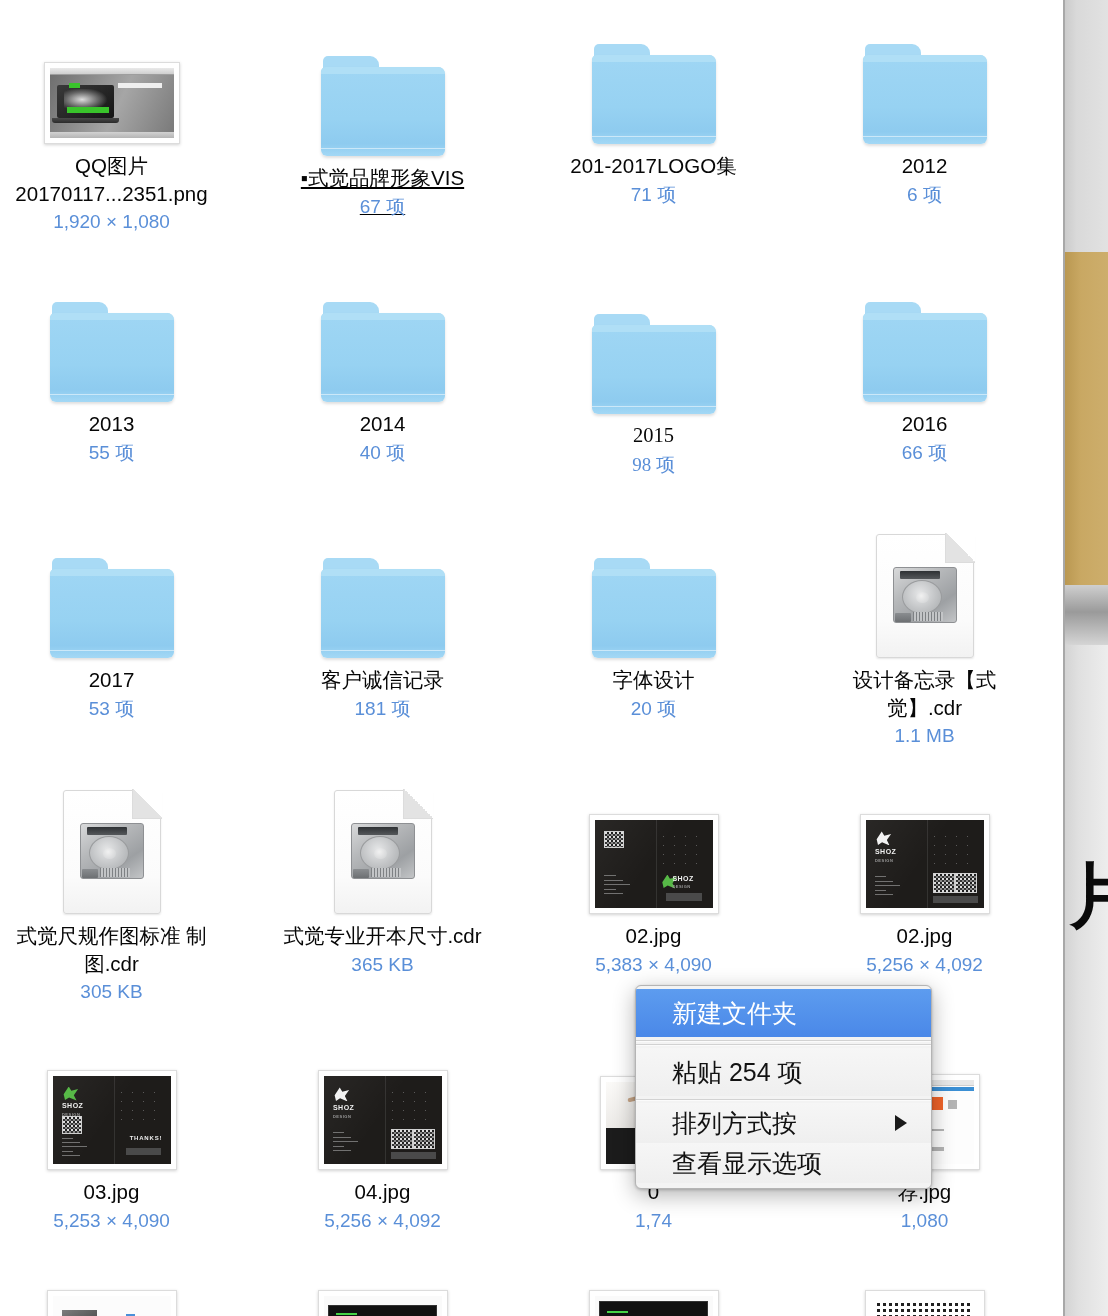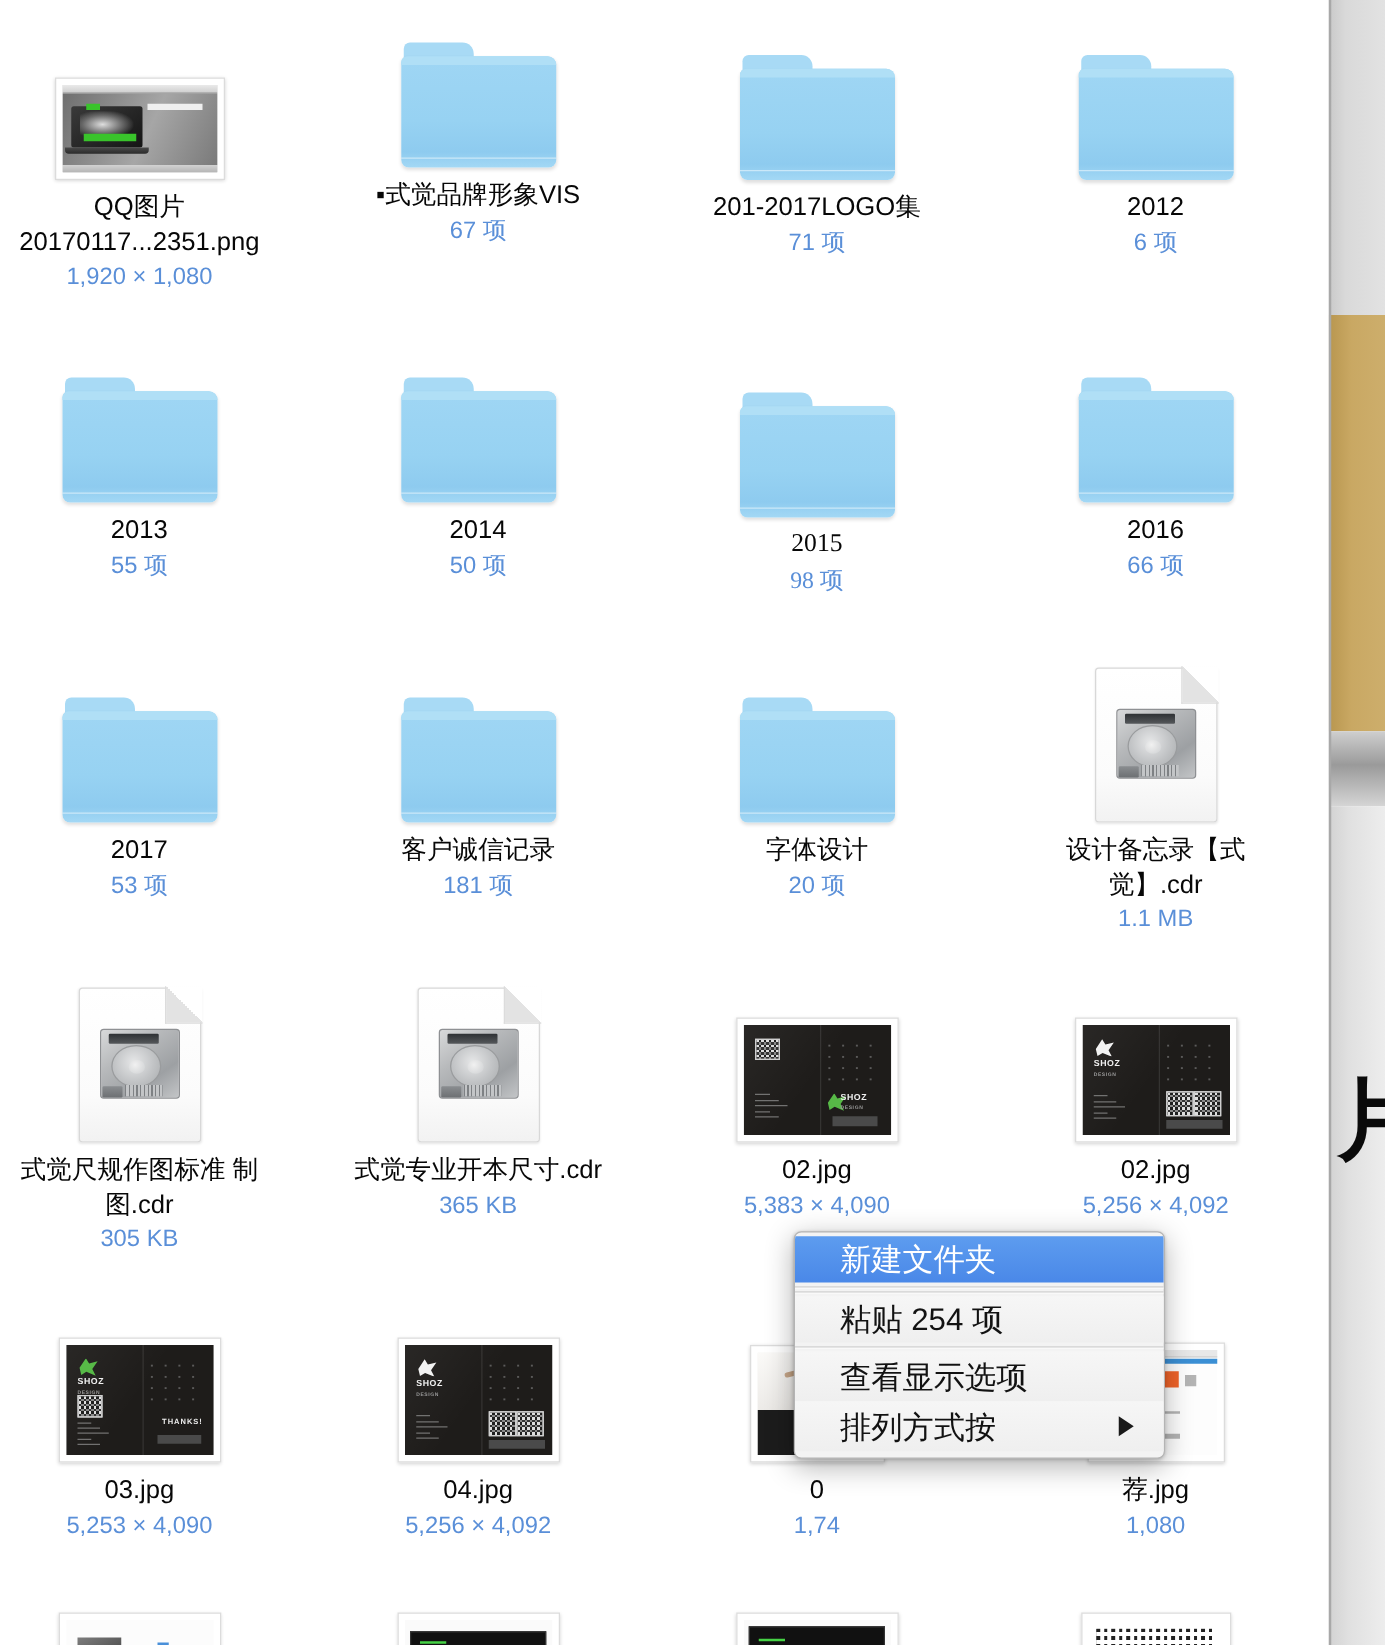--- a/index.html
+++ b/index.html
@@ -340,21 +340,21 @@
     background: #f3f3f3;
     border: 1px solid #b4b4b4;
     border-radius: 6px;
     box-shadow: 0 6px 22px rgba(0,0,0,0.30), 0 1px 3px rgba(0,0,0,0.20);
     padding: 3px 0 5px 0;
     overflow: hidden;
     z-index: 50;
   }
   .menu-item {
     position: relative;
-    height: 37px;
+    height: 48px;
     display: flex;
     align-items: center;
     padding: 0 18px 0 36px;
     font-size: 25px;
     color: #121212;
     white-space: nowrap;
     background: linear-gradient(to bottom, #f6f6f6, #efefef);
   }
   .menu-item.highlight {
     background: linear-gradient(to bottom, #5d9cef 0%, #4a88e8 100%);
@@ -406,21 +406,21 @@
                   <div class="green-tag" style="left:14%;top:56%;width:34%;height:6px"></div>
                 </div>
                 <div class="chrome-bot"></div>
               </div>
             </div>
           </div>
         </div>
         <div class="name">QQ图片20170117...2351.png</div>
         <div class="sub">1,920 × 1,080</div>
       </div>
-      <div class="cell" style="left: 247px; top: 4px;">
+      <div class="cell" style="left: 247px; top: 26px; text-decoration: underline;">
         <div class="icon-slot">
           <div class="folder">
             <div class="tab"></div>
             <div class="body"></div>
             <div class="lip"></div>
           </div>
         </div>
         <div class="name">▪式觉品牌形象VIS</div>
         <div class="sub">67 项</div>
       </div>
@@ -459,21 +459,21 @@
       </div>
       <div class="cell" style="left: 247px; top: 272px; justify-content: space-between;">
         <div class="icon-slot">
           <div class="folder">
             <div class="tab"></div>
             <div class="body"></div>
             <div class="lip"></div>
           </div>
         </div>
         <div class="name">2014</div>
-        <div class="sub">50 项</div>
+        <div class="sub">40 项</div>
       </div>
       <div class="cell" style="left: 518px; top: 284px; font-family: Liberation Serif, serif;">
         <div class="icon-slot">
           <div class="folder">
             <div class="tab"></div>
             <div class="body"></div>
             <div class="lip"></div>
           </div>
         </div>
         <div class="name">2015</div>
@@ -769,21 +769,21 @@
       <div class="menu-item highlight">
         <span>新建文件夹</span>
       </div>
       <div class="menu-sep"></div>
       <div class="menu-sep"></div>
       <div class="menu-item">
         <span>粘贴 254 项</span>
       </div>
       <div class="menu-sep"></div>
       <div class="menu-item compact">
-        <span>查看显示选项</span>
-      </div>
-      <div class="menu-item compact">
         <span>排列方式按</span>
         <span class="menu-arrow"></span>
       </div>
+      <div class="menu-item compact">
+        <span>查看显示选项</span>
+      </div>
     </div>
 
 </div>
 
 </body></html>

